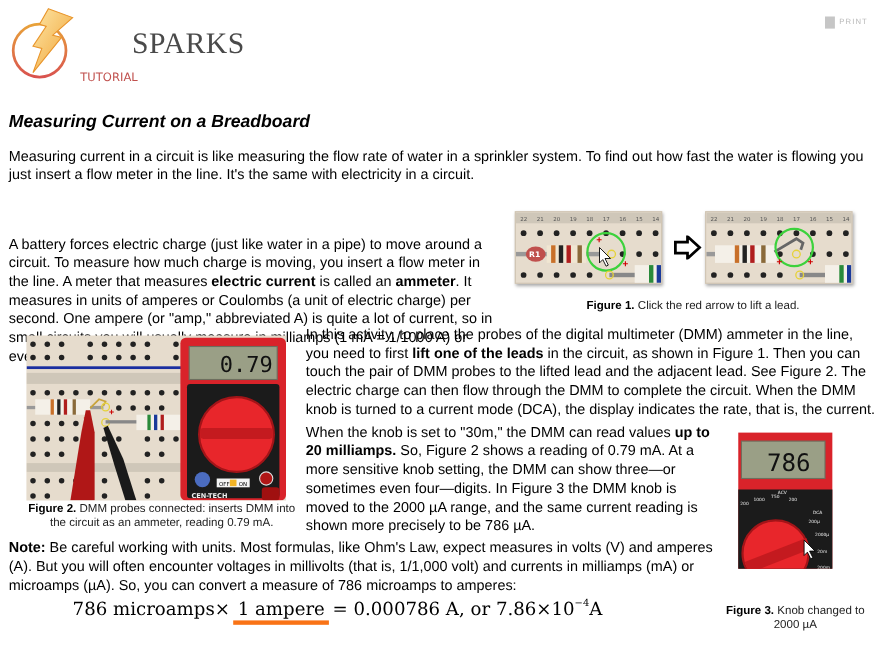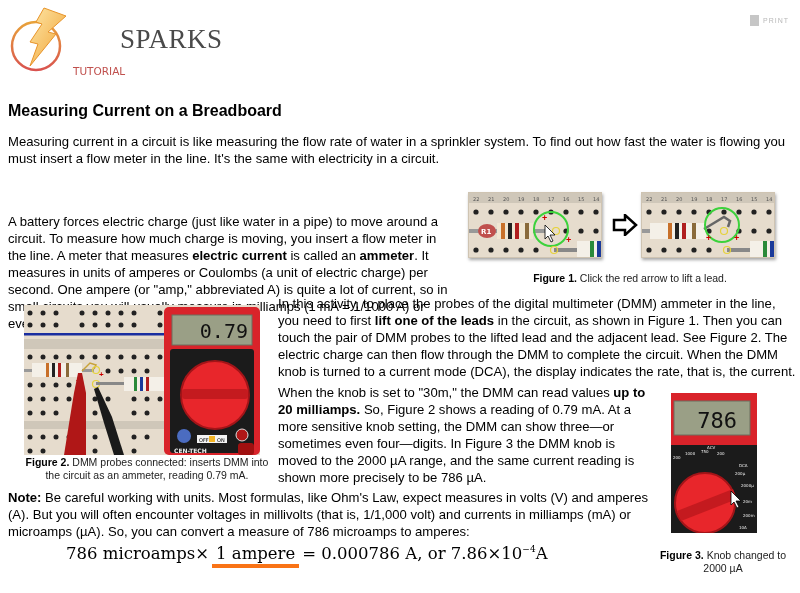--- a/index.html
+++ b/index.html
@@ -4,21 +4,21 @@
 <style>
   * { box-sizing: border-box; margin: 0; padding: 0; }
   html, body { width: 800px; height: 593px; overflow: hidden; background: #ffffff; }
   body { font-family: "Liberation Sans", sans-serif; color: #000; position: relative; }
   .abs { position: absolute; }
   .logo { left: 6px; top: 6px; width: 160px; height: 66px; }
   .logo-text { left: 72px; top: 24px; font-size: 27px; color: #4a4a4a; letter-spacing: 0.5px; font-family: Liberation Serif, serif; font-weight: normal; margin-left: 48px; }
   .logo-sub { left: 73px; top: 53px; font-size: 10.5px; color: #c0504d; font-family: "DejaVu Sans", sans-serif; margin-top: 12px; }
   .print { left: 750px; top: 15px; font-size: 7px; color: #b8b8b8; letter-spacing: 1px; display: flex; align-items: center; gap: 4px; }
   .print-icon { width: 9px; height: 11px; background: #c6c6c6; position: relative; }
-  h1 { position: absolute; left: 8px; top: 102px; font-size: 16px; font-weight: bold; }
+  h1 { position: absolute; left: 8px; top: 102px; font-size: 16px; font-weight: bold; font-style: italic; }
   p { font-size: 13.1px; line-height: 17px; }
   .p1 { left: 8px; top: 133px; width: 792px; }
   .p2 { left: 8px; top: 179px; width: 440px; margin-top: 34px; }
   .p3 { left: 278px; top: 295px; width: 522px; }
   .p4 { left: 278px; top: 384px; width: 376px; }
   .p5 { left: 8px; top: 489px; width: 640px; }
   .caption { font-size: 10.5px; text-align: center; line-height: 13px; color: #222; }
   .caption b { color: #000; }
   .fig1-cap { left: 470px; top: 272px; width: 320px; }
   .fig2-cap { left: 22px; top: 456px; width: 250px; }
@@ -52,21 +52,21 @@
 <div class="abs logo-text">SPARKS</div>
 <div class="abs logo-sub">TUTORIAL</div>
 
 <div class="abs print">
   <span class="print-icon"></span>
   <span>PRINT</span>
 </div>
 
 <h1>Measuring Current on a Breadboard</h1>
 
-<p class="abs p1">Measuring current in a circuit is like measuring the flow rate of water in a sprinkler system. To find out how fast the water is flowing you must insert a flow meter in the line. It's the same with electricity in a circuit.</p>
+<p class="abs p1">Measuring current in a circuit is like measuring the flow rate of water in a sprinkler system. To find out how fast the water is flowing you just insert a flow meter in the line. It's the same with electricity in a circuit.</p>
 
 <p class="abs p2"><span>A battery forces electric charge (just like water in a pipe) to move around a circuit. To measure how much charge is moving, you insert a flow meter in the line. A meter that measures </span><b>electric current</b><span> is called an </span><b>ammeter</b><span>. It measures in units of amperes or Coulombs (a unit of electric charge) per second. One ampere (or "amp," abbreviated A) is quite a lot of current, so in small circuits you will usually measure in milliamps (1 mA = 1/1000 A) or even microamps (1 mA = 1/1,000,000 A).</span></p>
 
 <div class="abs" style="left:468px; top:190px; width:330px; height:80px;">
   <div class="abs breadboard" style="left:0; top:2px; width:134px; height:66px;">
     <svg width="134" height="66" viewBox="0 0 134 66">
       <rect x="0" y="0" width="134" height="10" fill="#cfc7b9"></rect>
       <g font-size="5" fill="#555" font-family="DejaVu Sans, sans-serif">
         <text x="4" y="8">22</text>
           <text x="19" y="8">21</text>
@@ -283,21 +283,21 @@
     <rect x="214" y="138" width="16" height="12" rx="3" fill="#a01010"></rect>
     <text x="150" y="148" font-size="6" fill="#eee" font-weight="bold" font-family="DejaVu Sans, sans-serif">CEN-TECH</text>
   </svg>
 </div>
 <div class="abs caption fig2-cap"><b>Figure 2.</b><span> DMM probes connected: inserts DMM into the circuit as an ammeter, reading 0.79 mA.</span></div>
 
 <p class="abs p3"><span>In this activity, to place the probes of the digital multimeter (DMM) ammeter in the line, you need to first </span><b>lift one of the leads</b><span> in the circuit, as shown in Figure 1. Then you can touch the pair of DMM probes to the lifted lead and the adjacent lead. See Figure 2. The electric charge can then flow through the DMM to complete the circuit. When the DMM knob is turned to a current mode (DCA), the display indicates the rate, that is, the current.</span></p>
 
 <p class="abs p4"><span>When the knob is set to "30m," the DMM can read values </span><b>up to 20 milliamps.</b><span> So, Figure 2 shows a reading of 0.79 mA. At a more sensitive knob setting, the DMM can show three—or sometimes even four—digits. In Figure 3 the DMM knob is moved to the 2000 µA range, and the same current reading is shown more precisely to be 786 µA.</span></p>
 
-<div class="abs" style="left:671px; top:393px; width:86px; height:140px; overflow:hidden;">
+<div class="abs" style="left:671px; top:393px; width:86px; height:124px; overflow:hidden;">
   <svg width="86" height="140" viewBox="0 0 86 140">
     <rect x="0" y="0" width="86" height="140" fill="#d9232a"></rect>
     <rect x="3" y="8" width="76" height="34" fill="#9a9f86" stroke="#6d6e5e"></rect>
     <text x="66" y="35" font-size="22" fill="#111" text-anchor="end" font-family="DejaVu Sans Mono, monospace">786</text>
     <rect x="0" y="52" width="86" height="88" fill="#1b1b1b"></rect>
     <g font-size="4" fill="#eee" font-family="DejaVu Sans, sans-serif">
       <text x="2" y="66">200</text>
         <text x="14" y="62">1000</text>
         <text x="30" y="60">750</text>
         <text x="36" y="56">ACV</text>

